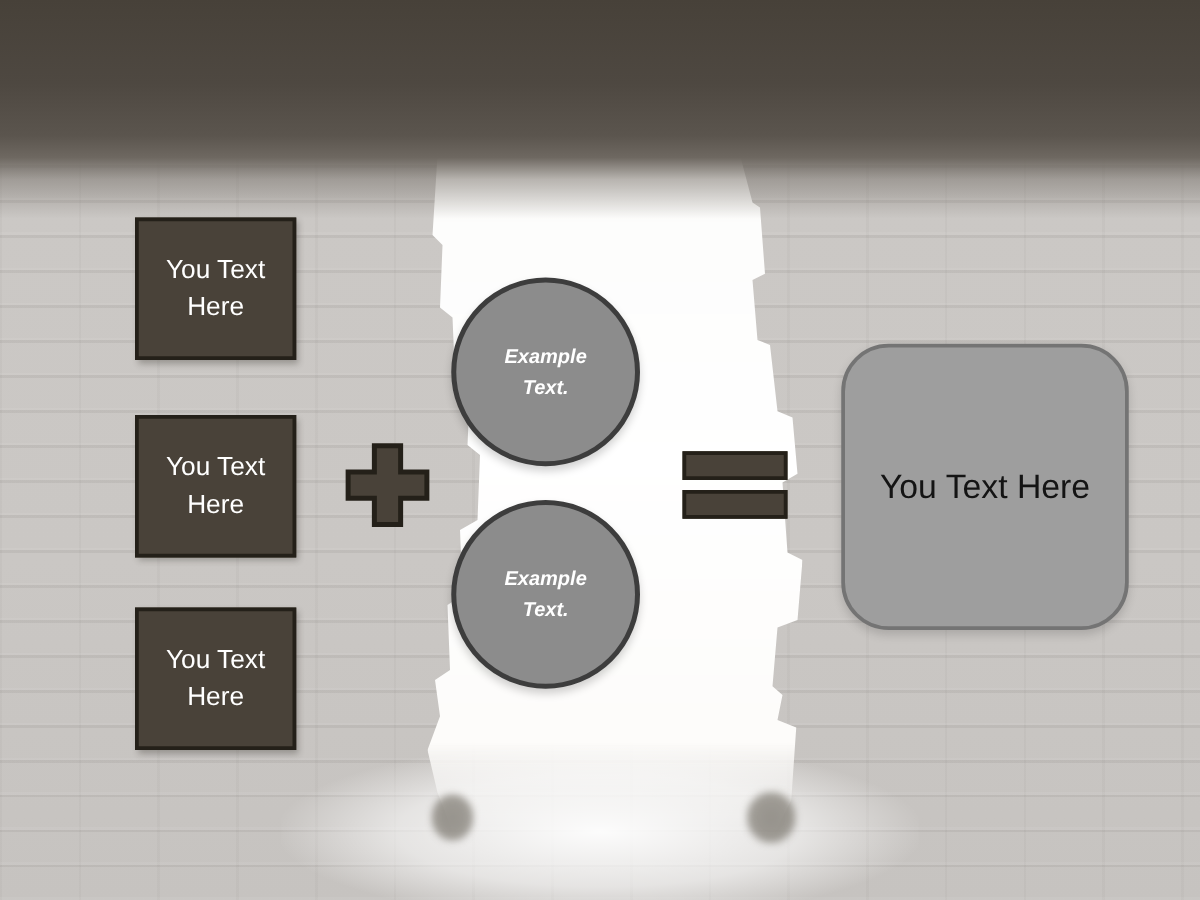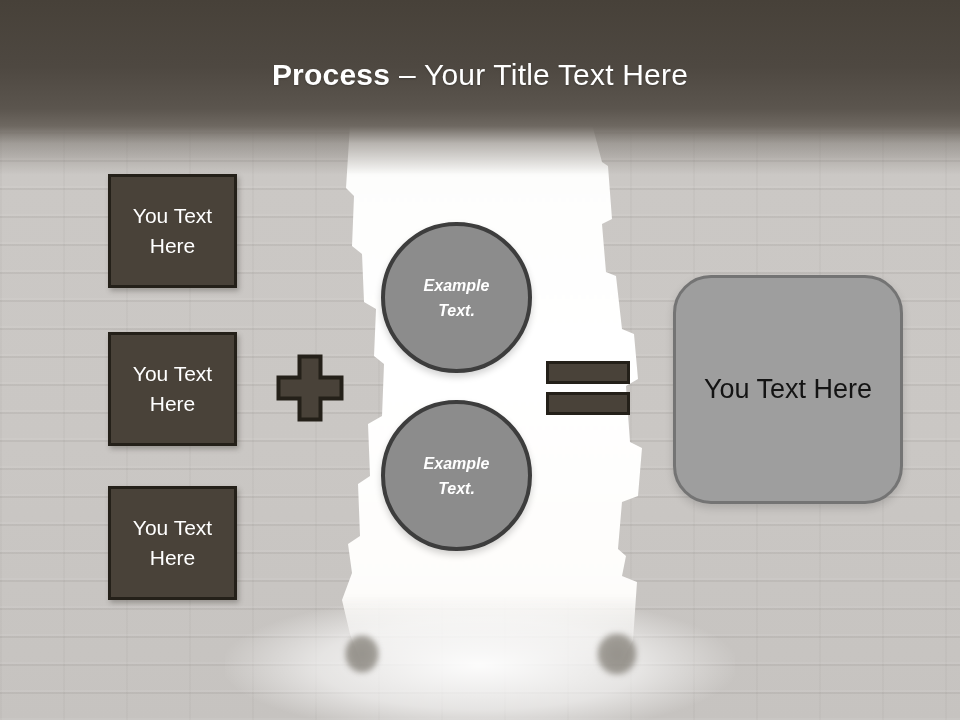--- a/index.html
+++ b/index.html
@@ -96,21 +96,21 @@
   .plus-wrap{position:absolute;left:276px;top:354px;width:68px;height:68px;z-index:6;}
   .equals-wrap{position:absolute;left:546px;top:361px;width:84px;height:54px;z-index:6;
     display:flex;flex-direction:column;justify-content:space-between;}
   .eq-bar{
     width:84px;height:23px;box-sizing:border-box;
     background:var(--shape_dark_fill,#494239);
     border:3px solid var(--shape_dark_border,#242019);
   }
   
   .circle{
-    position:absolute;left:381px;width:151px;height:151px;z-index:7;
+    position:absolute;left:361px;width:151px;height:151px;z-index:7;
     border-radius:50%;
     background:var(--circle_fill,#8c8c8c);
     border:4px solid var(--circle_border,#3d3d3d);
     box-sizing:border-box;
     display:flex;align-items:center;justify-content:center;text-align:center;
     color:#ffffff;font-size:16px;font-weight:bold;font-style:italic;line-height:25px;
     box-shadow:0 4px 7px rgba(0,0,0,0.18);
   }
   .circle .lbl{width:84px;}
   .circle.c1{top:222px;}
@@ -132,23 +132,20 @@
 
 <div class="slide" style="--header_top: #474139; --header_bottom: #6e6861; --wall: #c9c6c3; --door_light: #fefdfc; --shape_dark_fill: #494239; --shape_dark_border: #242019; --circle_fill: #8c8c8c; --circle_border: #3d3d3d; --result_fill: #9e9e9e; --result_border: #747474; --title_color: #ffffff; --box_text_color: #ffffff; --result_text_color: #141414;">
 
   <div class="wall"></div>
   <div class="door"></div>
   <div class="floor-glow"></div>
   <div class="grass left"></div>
   <div class="grass right"></div>
 
   <div class="header-band"></div>
-  <div class="title">
-    <span class="bold">Process</span><span class="rest">– Your Title Text Here</span>
-  </div>
 
   <div class="dark-box b1">
     <span class="lbl">You Text Here</span>
   </div>
   <div class="dark-box b2">
     <span class="lbl">You Text Here</span>
   </div>
   <div class="dark-box b3">
     <span class="lbl">You Text Here</span>
   </div>

